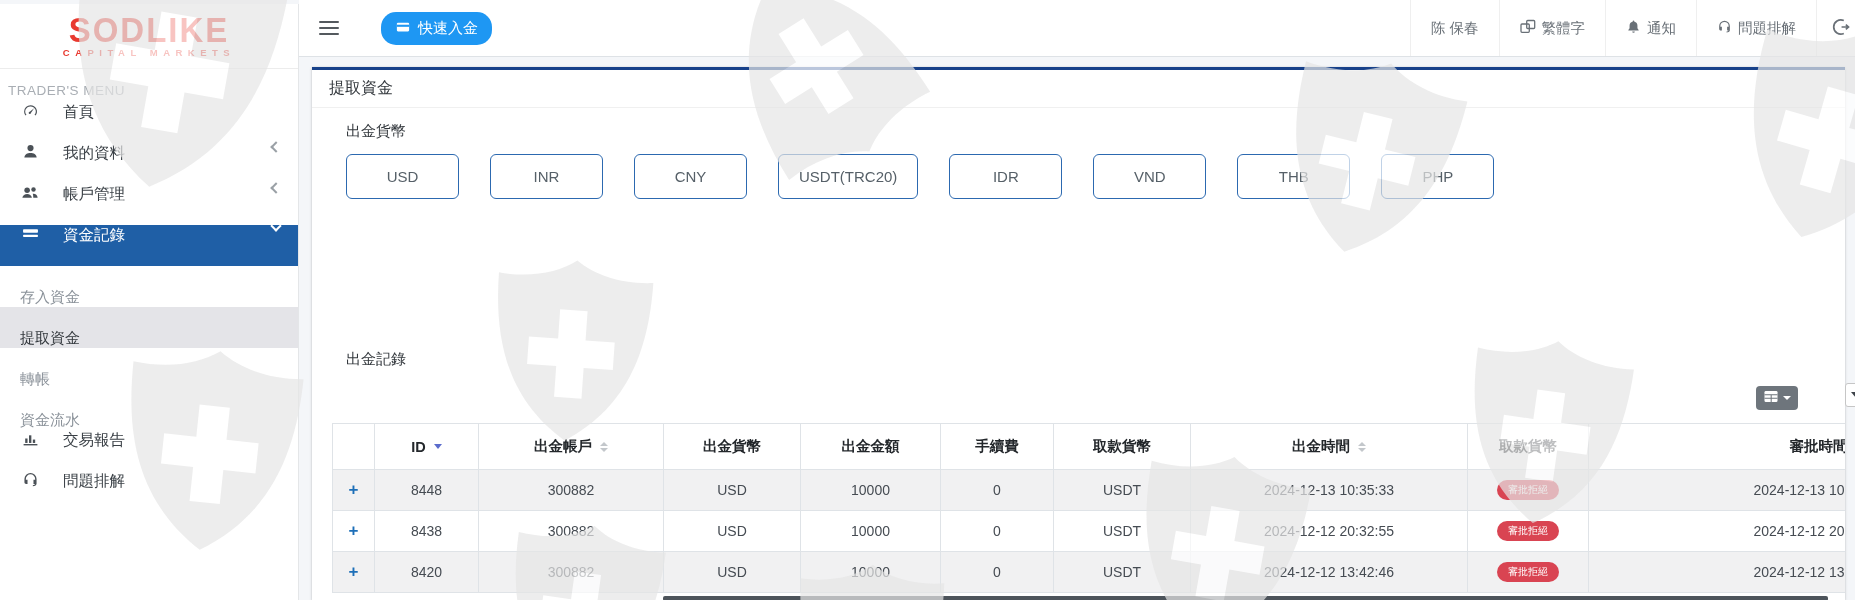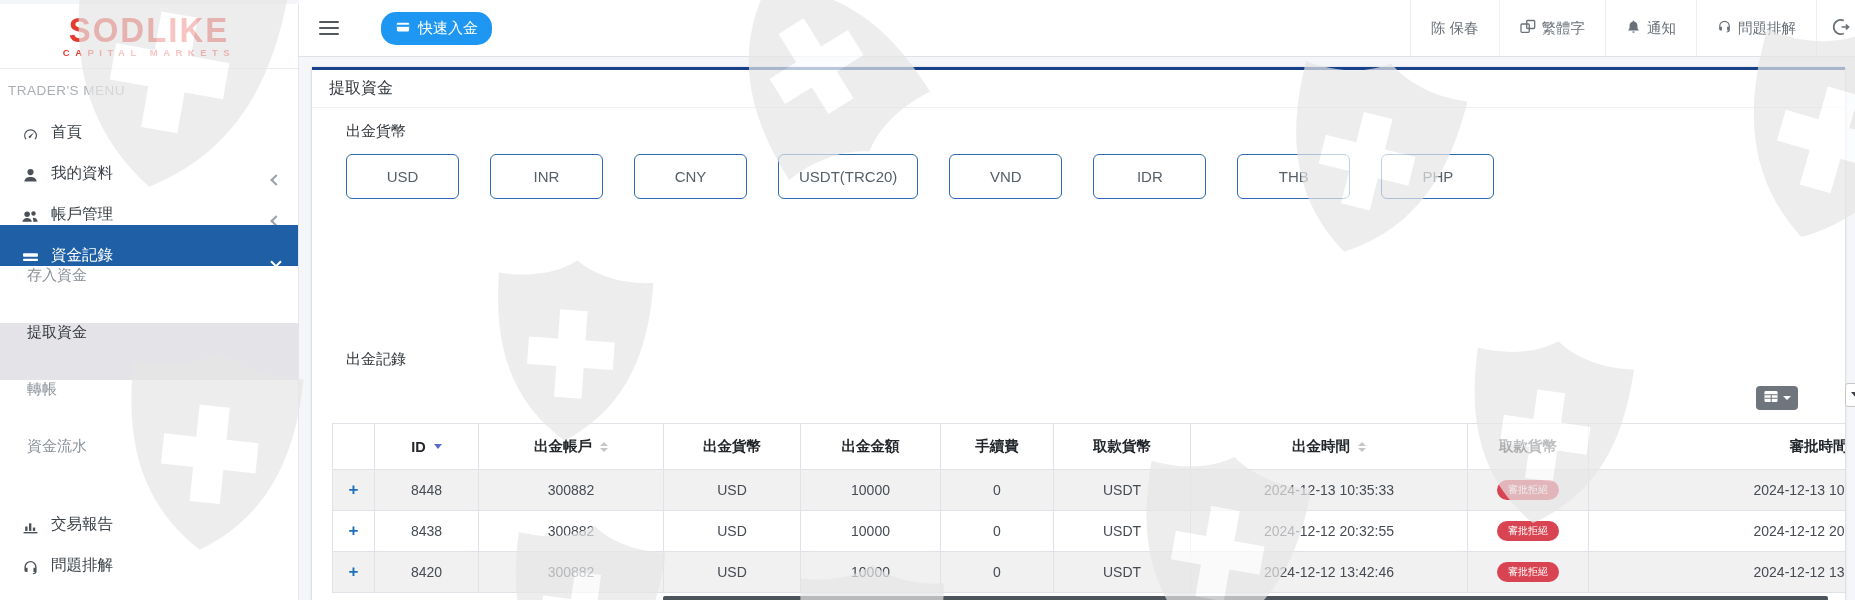--- a/index.html
+++ b/index.html
@@ -14,30 +14,30 @@
   
   .sidebar { position:absolute; left:0; top:4px; width:299px; height:600px; background:#fff;
              border-right:1px solid #e4e6e8; z-index:2; }
   .brand { height:65px; border-bottom:1px solid #ececec; display:flex; flex-direction:column;
            align-items:center; justify-content:center; }
   .brand-name { font-size:33px; font-weight:bold; color:#e8392f; letter-spacing:2px;
                 transform:scaleY(1.05); line-height:30px; }
   .brand-tag { font-size:9.5px; font-weight:bold; color:#e8392f; letter-spacing:5.5px; margin-top:2px; }
   .menu-header { margin:14px 0 4px 8px; font-size:13.5px; color:#a9aeb4; letter-spacing:.5px; }
   .nav { margin-top:4px; }
-  .nav-item { height:41px; display:flex; align-items:flex-end; padding:0 18px 0 20px;
-              font-size:15.5px; color:#3a4046; cursor:pointer; position:relative; }
+  .nav-item { height:41px; display:flex; align-items:flex-start; padding:0 18px 0 20px;
+              font-size:15.5px; color:#3a4046; cursor:pointer; position:relative;gap:12px; }
   .nav-item .ic { width:20px; margin-right:11px; display:flex; justify-content:center; color:#4b5157; }
   .nav-item svg { fill:currentColor; }
   .nav-item.active { background:#1f5fa6; color:#fff; }
   .nav-item.active .ic { color:#fff; }
   .chev { margin-left:auto; width:8px; height:8px; border-left:2px solid #9aa0a6; border-bottom:2px solid #9aa0a6; }
   .chev-left  { transform:rotate(45deg); }
   .chev-down  { border-color:#fff; transform:rotate(-45deg); margin-top:-3px; }
-  .sub-item { height:57px; display:flex; align-items:flex-start; padding-left:27px;
+  .sub-item { height:41px; display:flex; align-items:flex-end; padding-left:20px;
               font-size:15px; color:#8a9199; cursor:pointer; }
   .sub-item.active { background:#e4e4e8; color:#33383d; }
 
   
   .topbar { position:absolute; left:299px; top:0; width:1556px; height:57px; background:#fff;
             border-bottom:1px solid #dee2e6; display:flex; align-items:center; z-index:2; }
   .burger { margin-left:20px; width:20px; cursor:pointer; }
   .burger div { height:2px; background:#54595e; margin:4px 0; border-radius:1px; }
   .btn-deposit { margin-left:42px; height:33px; background:#1e97f3; color:#fff; border:none;
                  border-radius:15px; font-size:15px; padding:0 14px; display:flex; align-items:center;
@@ -261,22 +261,22 @@
     <span>提取資金</span>
   </div>
 
   <div class="section-label lbl-currency">出金貨幣</div>
 
   <div class="currency-row">
     <button class="cur-btn">USD</button>
     <button class="cur-btn">INR</button>
     <button class="cur-btn">CNY</button>
     <button class="cur-btn">USDT(TRC20)</button>
+    <button class="cur-btn">IDR</button>
     <button class="cur-btn">VND</button>
-    <button class="cur-btn">IDR</button>
     <button class="cur-btn">THB</button>
     <button class="cur-btn">PHP</button>
   </div>
 
   <div class="section-label lbl-records">出金記錄</div>
 
   <button class="grid-btn">
     <span>
       <svg width="16" height="13" viewBox="0 0 16 14">
           <rect x="1" y="1" width="14" height="12" rx="1.5" fill="#fff"></rect>

